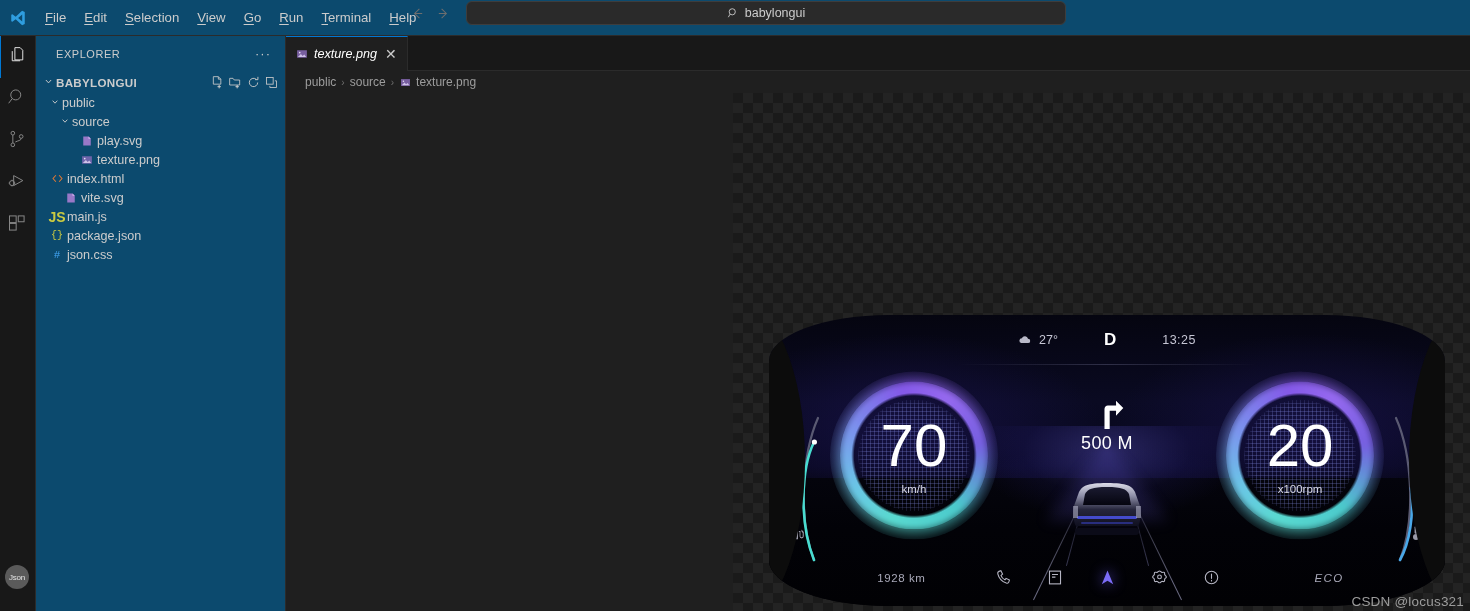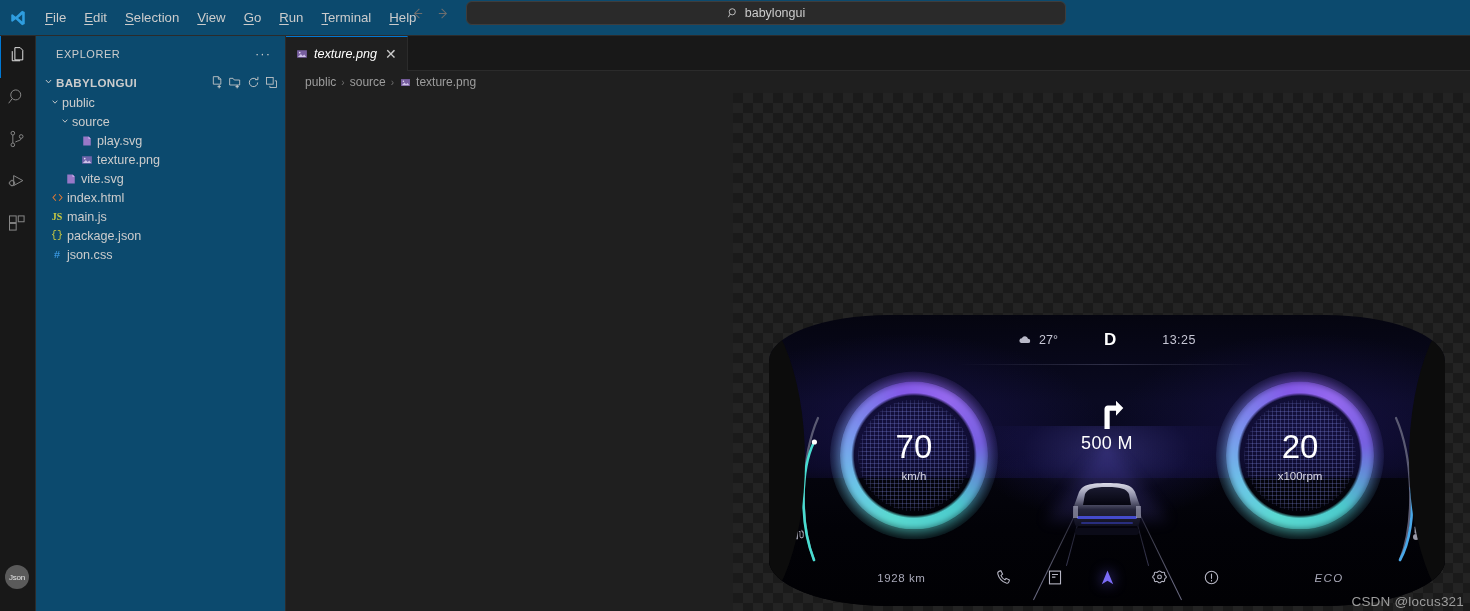--- a/index.html
+++ b/index.html
@@ -266,21 +266,21 @@
     -webkit-mask: radial-gradient(circle, #000 62%, transparent 78%);
     mask: radial-gradient(circle, #000 62%, transparent 78%);
     opacity: 0.75;
   }
   .gauge .val {
     position: absolute; inset: 0;
     display: flex; flex-direction: column;
     align-items: center; justify-content: center;
   }
   .gauge .num {
-    font-size: 33px; color: #ffffff; line-height: 1;
+    font-size: 60px; color: #ffffff; line-height: 1;
     font-weight: 300; letter-spacing: 0px;
   }
   .gauge .unit { font-size: 11.5px; color: #d9d9e6; margin-top: 7px; }
 
   
   .nav-block {
     position: absolute; z-index: 20;
     left: 50%; top: 27%; transform: translateX(-50%);
     display: flex; flex-direction: column; align-items: center; gap: 3px;
   }
@@ -505,42 +505,42 @@
         <span class="ficon">
           <svg width="12" height="12" viewBox="0 0 16 16" fill="none">
               <rect x="1.5" y="3" width="13" height="10" fill="#8f6fc0" opacity="0.75"></rect>
               <circle cx="5" cy="6.2" r="1.1" fill="#e8e0f5"></circle>
               <path d="M2.5 12 6.5 8l2.4 2.6L11 8.8 13.5 12z" fill="#cfc2e8"></path>
             </svg>
         </span>
         <span class="lbl">texture.png</span>
       </div>
 
+      <div class="row" style="padding-left:12px">
+        <span class="ficon">
+          <svg width="13" height="13" viewBox="0 0 16 16" fill="none" stroke="#e37933" stroke-width="1.3">
+              <path d="M6 4 2.5 8 6 12M10 4l3.5 4L10 12"></path>
+            </svg>
+        </span>
+        <span class="lbl">index.html</span>
+      </div>
+
       <div class="row" style="padding-left:26px">
         <span class="ficon">
           <svg width="12" height="12" viewBox="0 0 16 16" fill="#b180d7">
               <path d="M3 2h7l3 3v9H3z" opacity="0.85"></path>
               <path d="M10 2v3h3" fill="#d8b6ef"></path>
             </svg>
         </span>
         <span class="lbl">vite.svg</span>
       </div>
 
       <div class="row" style="padding-left:12px">
         <span class="ficon">
-          <svg width="13" height="13" viewBox="0 0 16 16" fill="none" stroke="#e37933" stroke-width="1.3">
-              <path d="M6 4 2.5 8 6 12M10 4l3.5 4L10 12"></path>
-            </svg>
-        </span>
-        <span class="lbl">index.html</span>
-      </div>
-
-      <div class="row" style="padding-left:12px">
-        <span class="ficon">
-          <span style="font-size:10px;color:#cbcb41;font-weight:bold;font-family:Liberation Serif, serif">JS</span>
+          <span style="font-size:14px;color:#cbcb41;font-weight:bold;font-family:Liberation Sans, sans-serif">JS</span>
         </span>
         <span class="lbl">main.js</span>
       </div>
 
       <div class="row" style="padding-left:12px">
         <span class="ficon">
           <span style="font-size:10px;color:#cbcb41;font-family:'Liberation Mono',monospace">{}</span>
         </span>
         <span class="lbl">package.json</span>
       </div>

